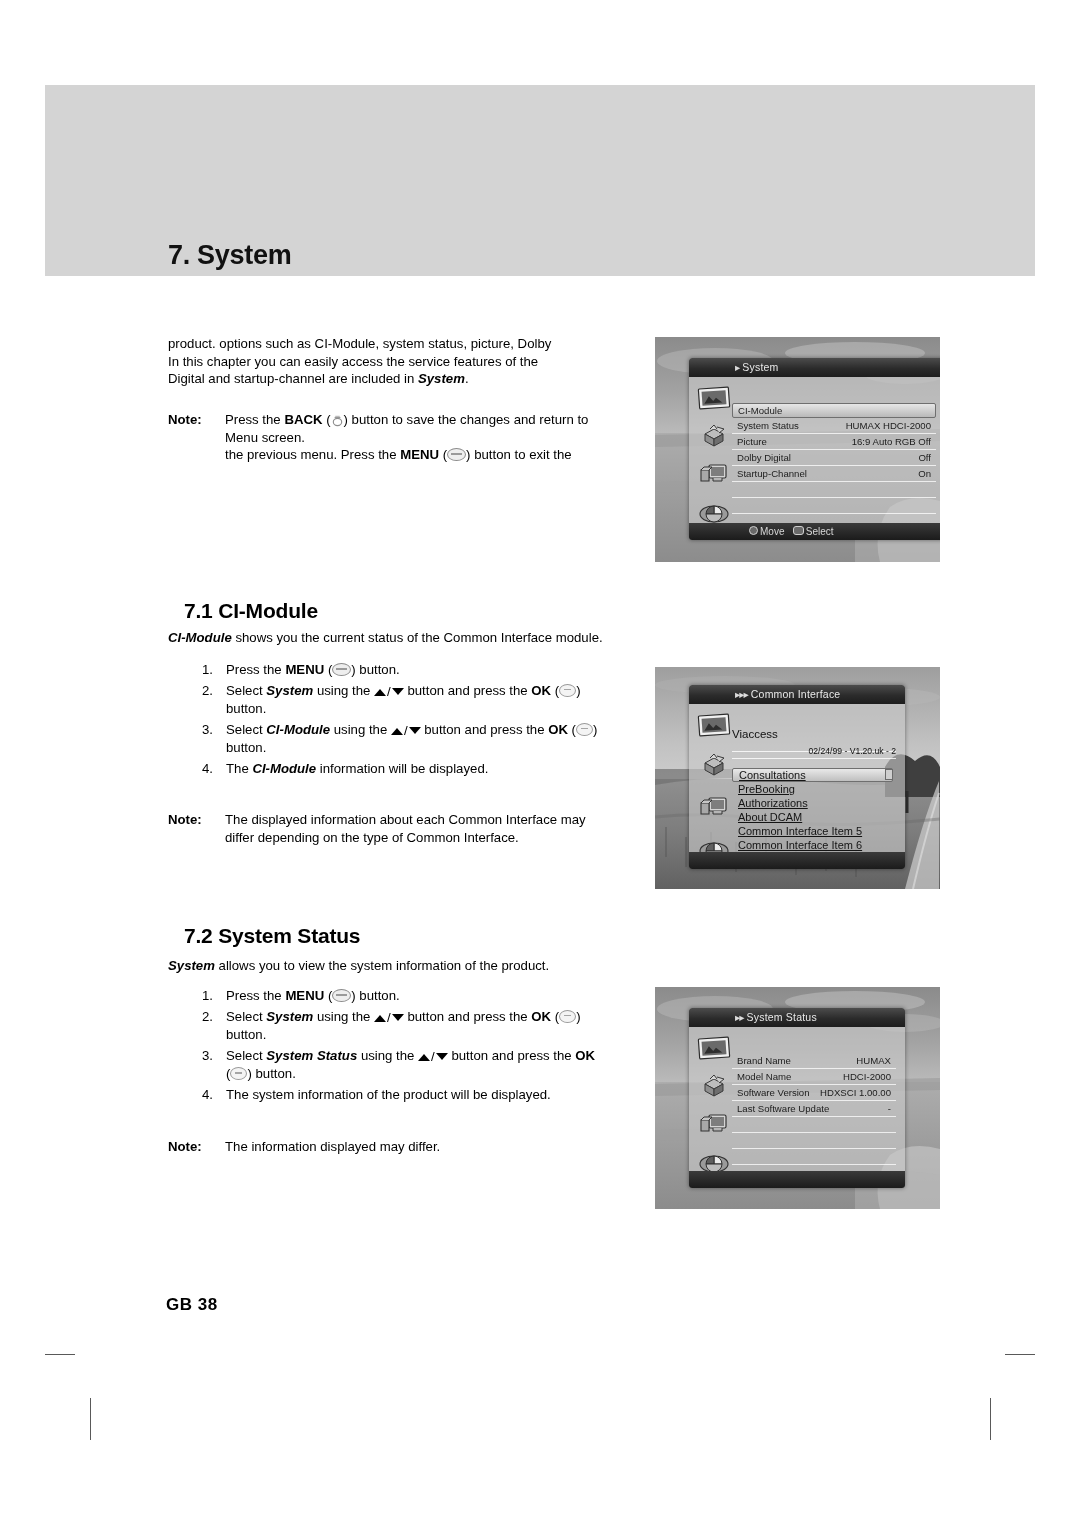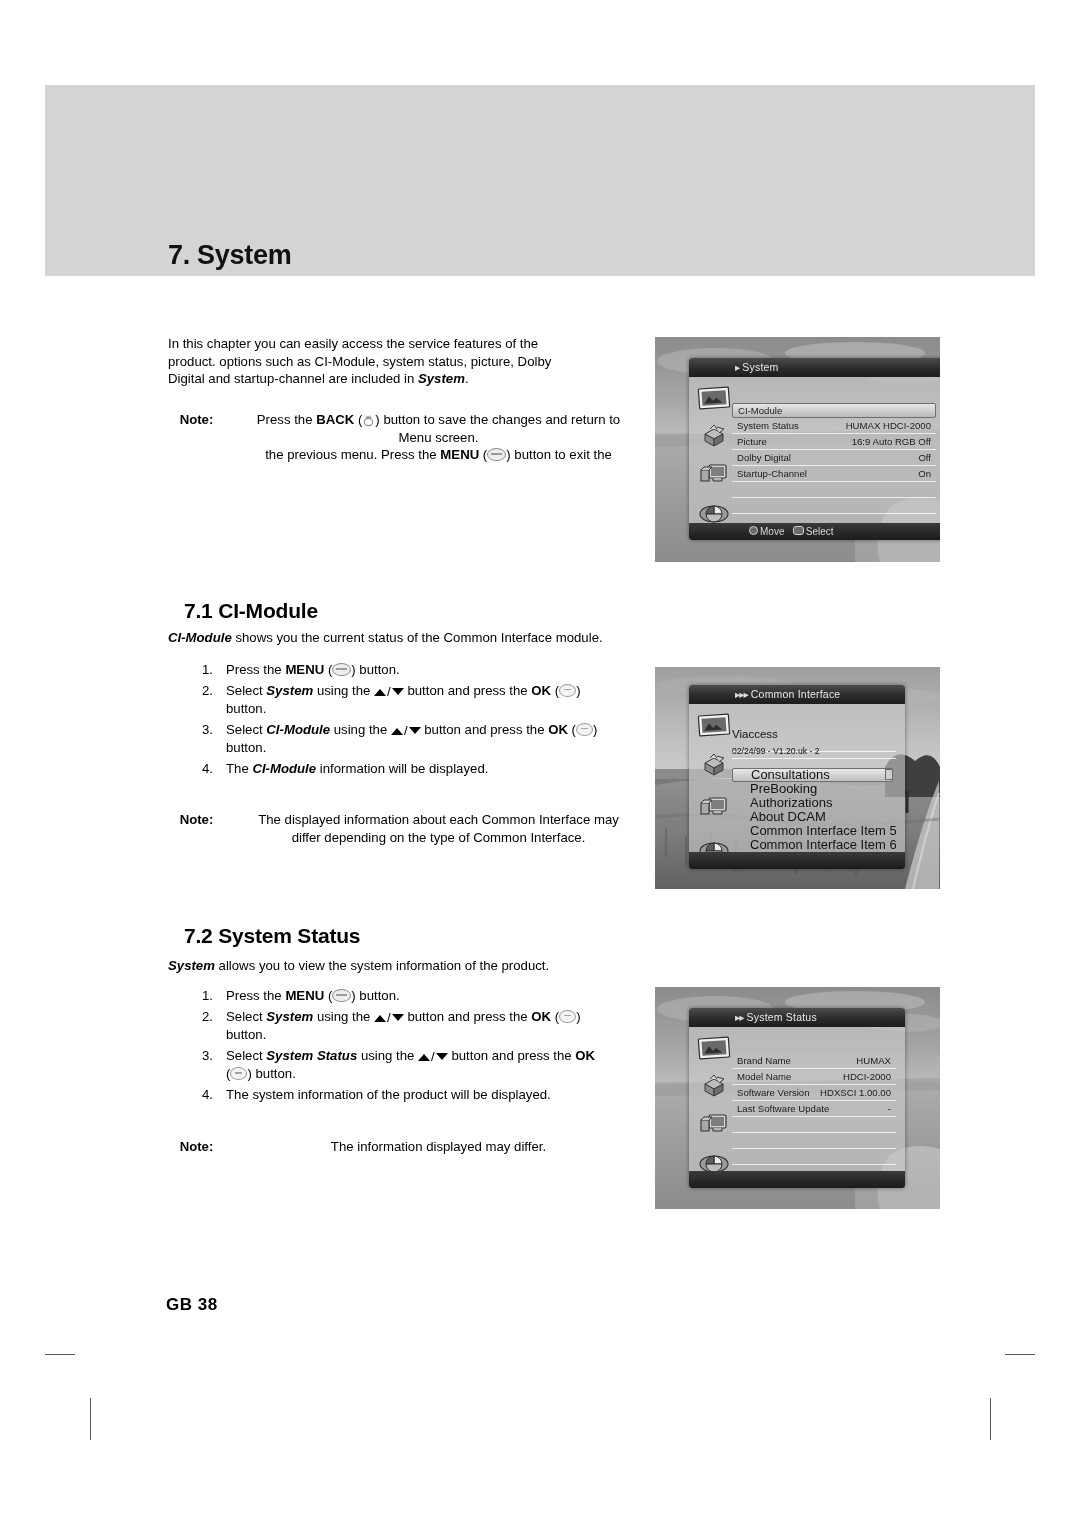--- a/index.html
+++ b/index.html
@@ -55,22 +55,21 @@
     font-size: 13.2px;
     line-height: 17.6px;
     color: #000;
   }
   .para { margin: 0 0 0 0; text-align: left; }
   b, .b { font-weight: bold; }
   .i { font-style: italic; font-weight: bold; }
 
   .note-block {
     display: flex;
-    gap: 12px;
-    text-align: center;
+    gap: 0;
   }
   .note-label {
     font-weight: bold;
     width: 57px;
     flex: 0 0 57px;
   }
   .note-body { flex: 1 1 auto; }
 
   h2.sec {
     font-size: 21px;
@@ -268,32 +267,34 @@
     border-bottom: 1px solid rgba(255,255,255,.8);
     padding-bottom: 11px;
   }
   .ci-sub {
     position: absolute;
     left: 43px; right: 9px; top: 42px;
     font-size: 8.6px;
     color: #101010;
     border-bottom: 1px solid rgba(255,255,255,.8);
     padding-bottom: 2px;
+    text-align: right;
   }
   .ci-list {
     position: absolute;
     left: 43px; right: 12px; top: 64px;
   }
   .ci-item {
     height: 14px;
     line-height: 14px;
-    font-size: 13px;
+    font-size: 11px;
     color: #141414;
-    padding-left: 18px;
+    padding-left: 6px;
     white-space: nowrap;
+    text-decoration: underline;
   }
   .ci-item.sel {
     background: linear-gradient(180deg,#e9e9e9,#bfbfbf);
     border: 1px solid #6f6f6f;
     border-radius: 2px;
     height: 12px;
     line-height: 12px;
   }
   .ci-scroll {
     position: absolute;
@@ -322,22 +323,22 @@
 
   <div class="cropmark cm-h" style="left:45px; top:1354px; width:30px;"></div>
   <div class="cropmark cm-v" style="left:90px; top:1398px; height:42px;"></div>
   <div class="cropmark cm-h" style="left:1005px; top:1354px; width:30px;"></div>
   <div class="cropmark cm-v" style="left:990px; top:1398px; height:42px;"></div>
 
   <div class="header-band"></div>
   <div class="chapter-title">7. System</div>
 
   <div class="col" style="top:335px;">
+    <div class="para">product. options such as CI-Module, system status, picture, Dolby</div>
     <div class="para">In this chapter you can easily access the service features of the</div>
-    <div class="para">product. options such as CI-Module, system status, picture, Dolby</div>
     <div class="para">
       <span>Digital and startup-channel are included in </span><span class="i">System</span><span>.</span>
     </div>
   </div>
 
   <div class="col" style="top:411px;">
     <div class="note-block">
       <div class="note-label">Note:</div>
       <div class="note-body">
         <div><span>Press the </span><b>BACK</b><span> (</span><span class="key key-back"><svg width="13" height="13" viewBox="0 0 13 13">

